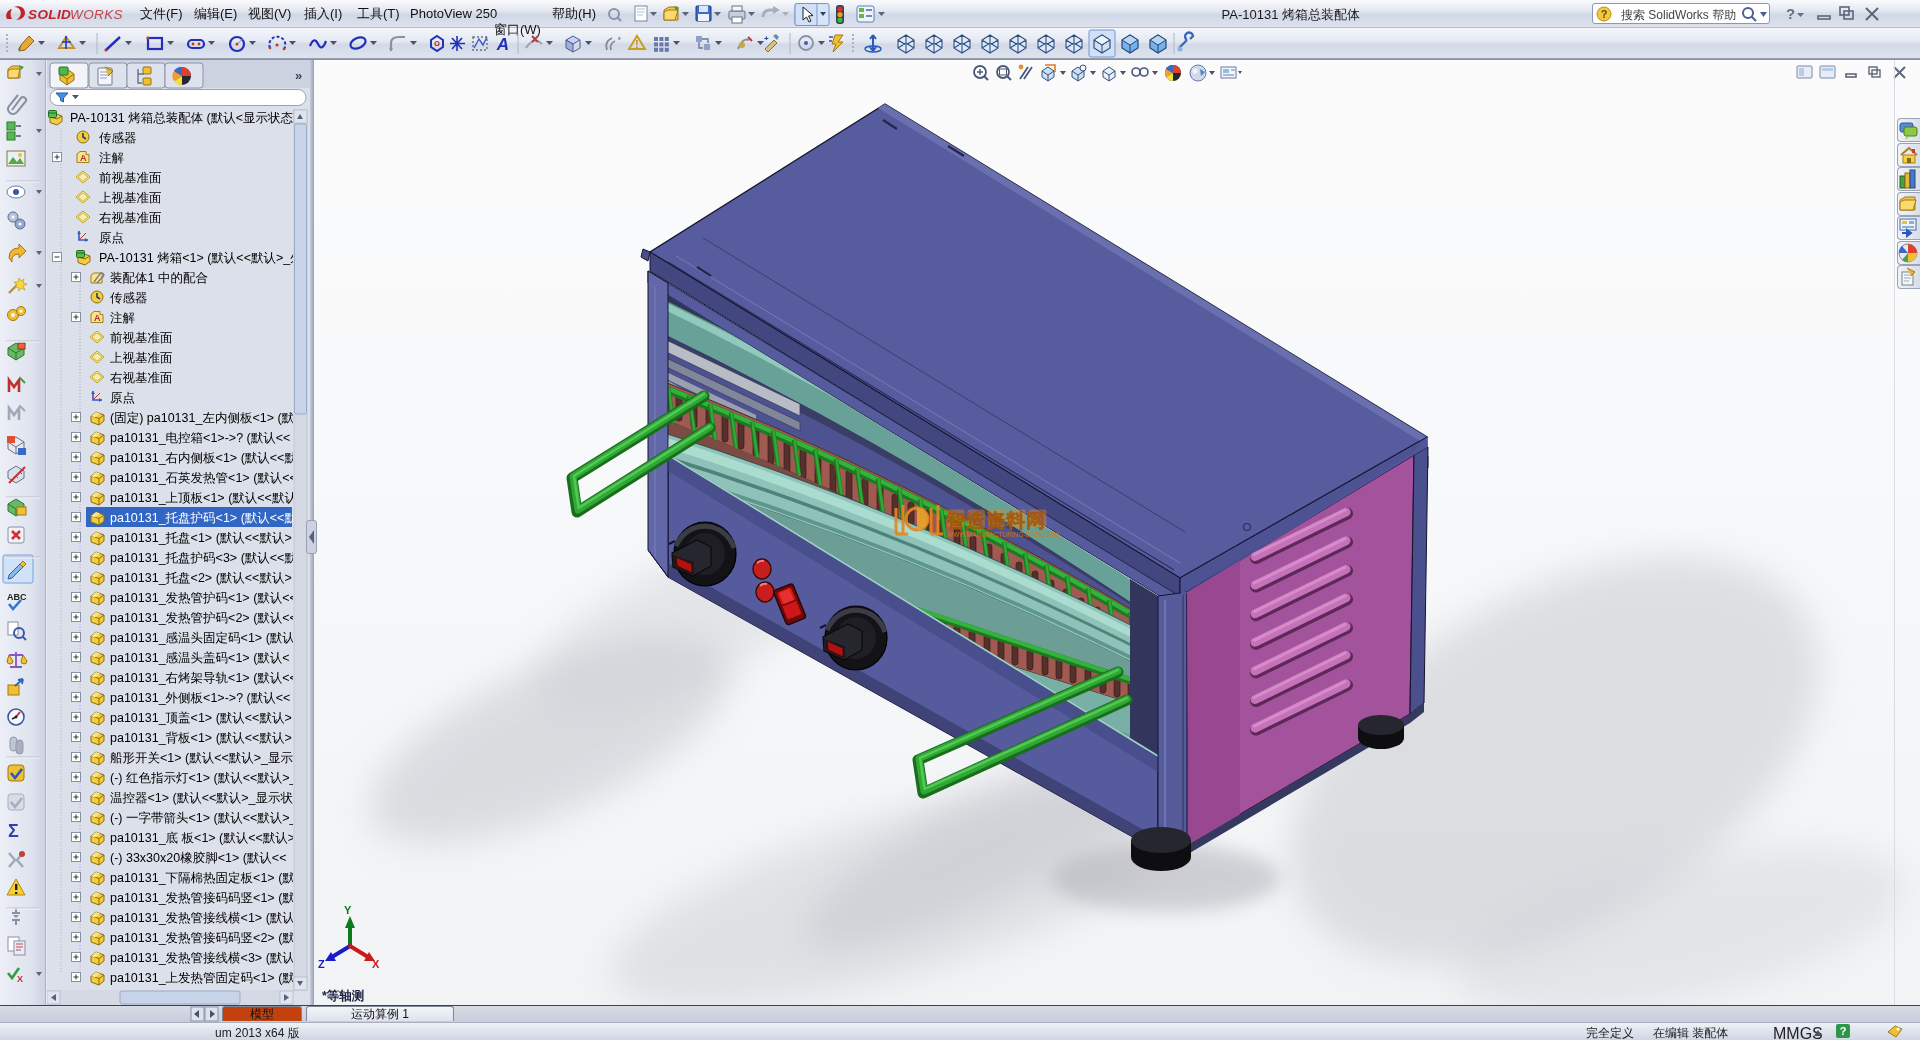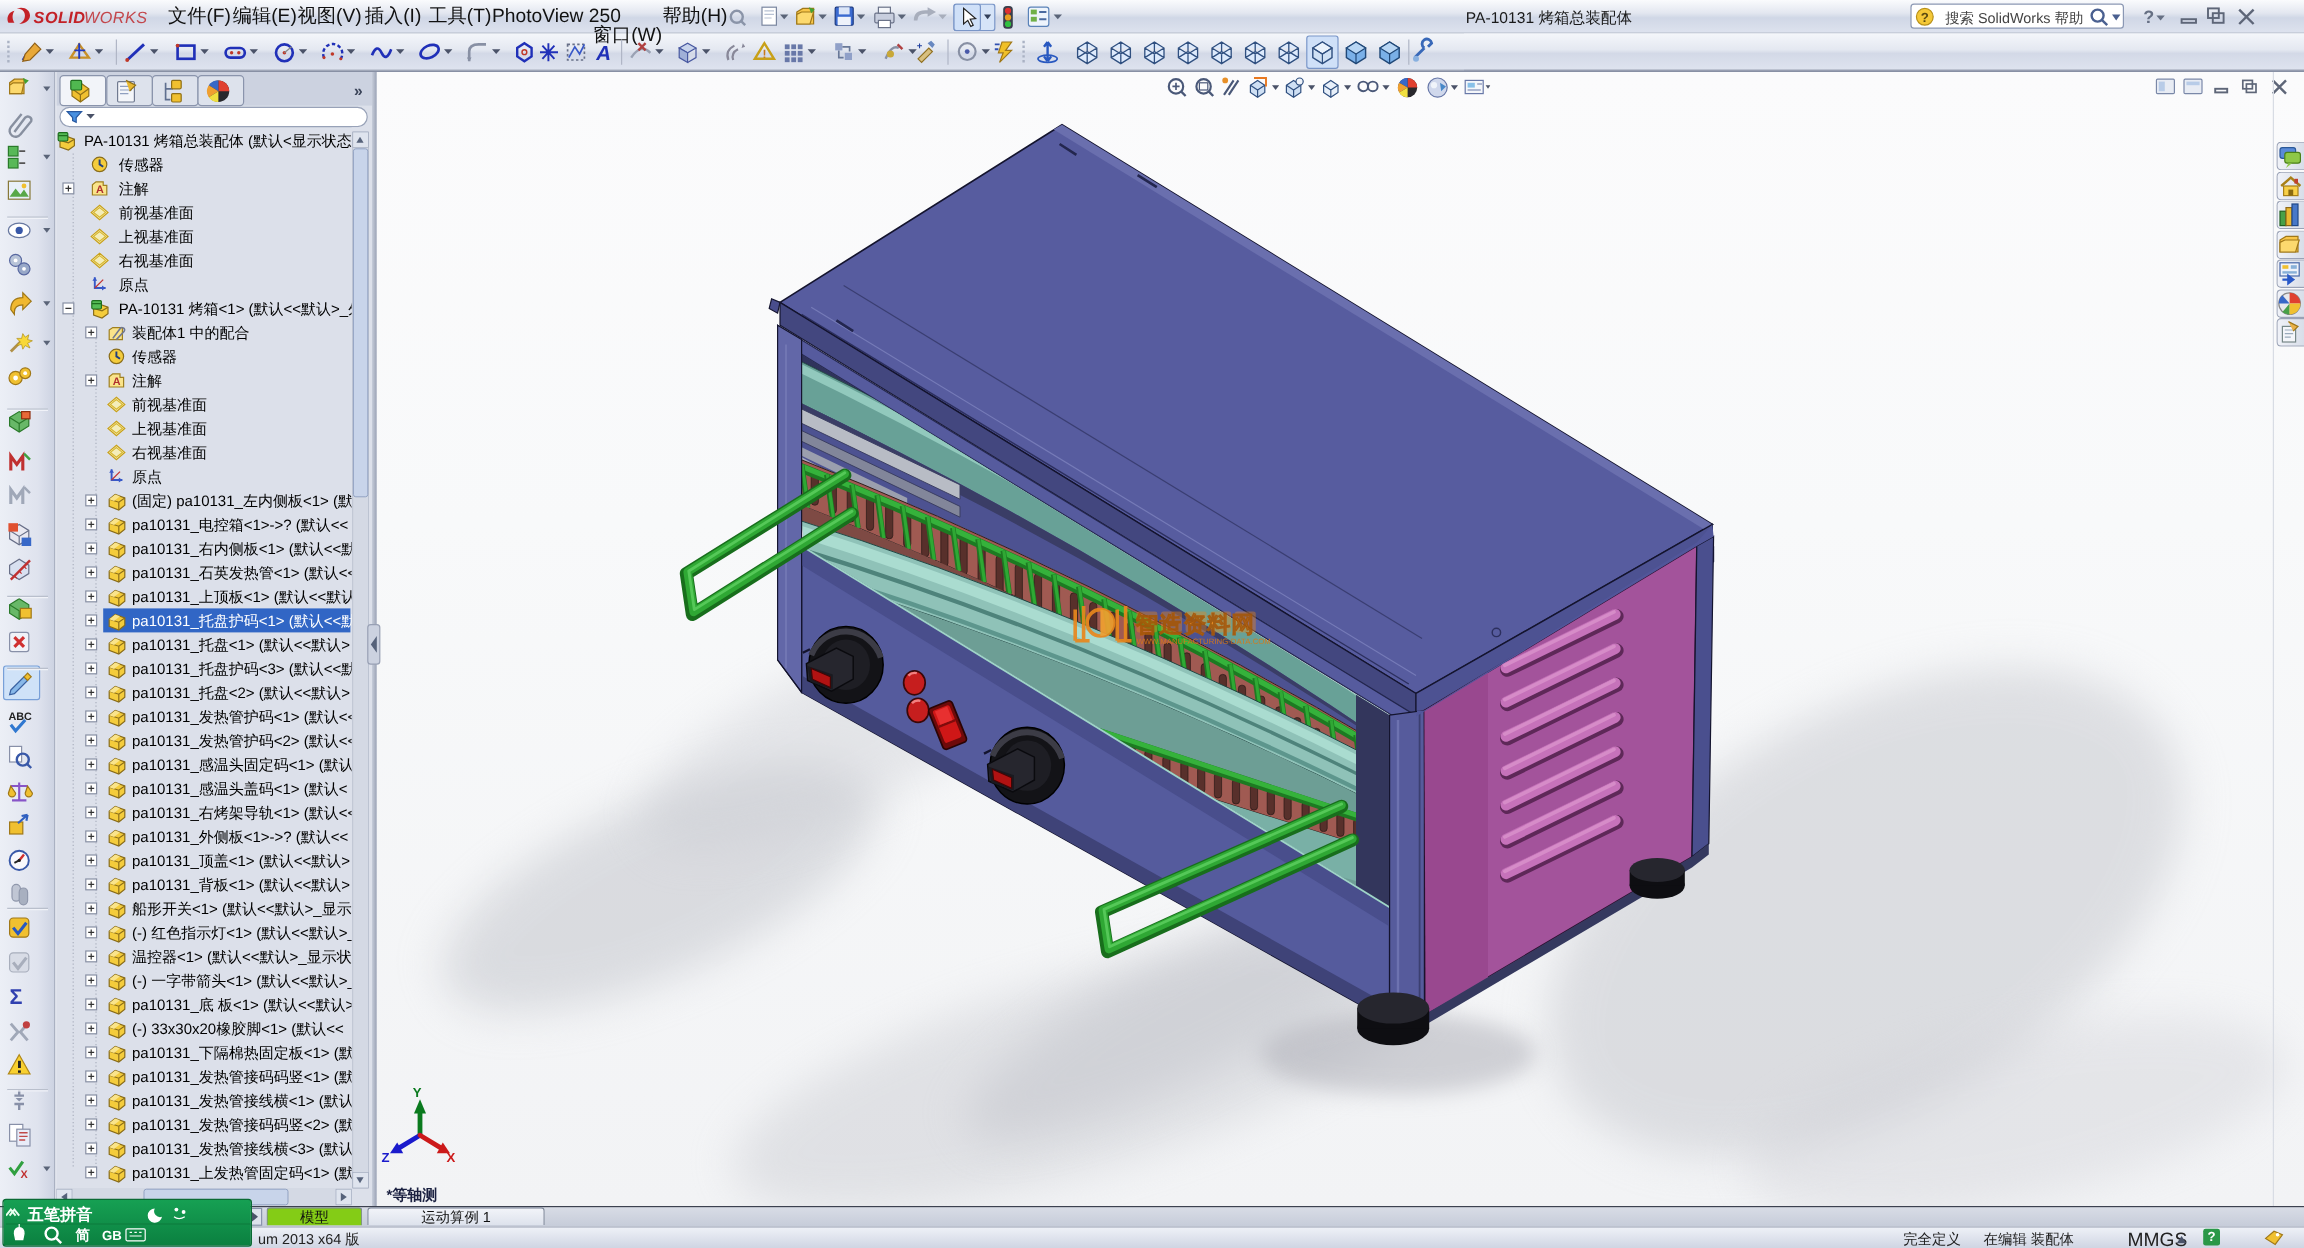--- a/index.html
+++ b/index.html
@@ -10,21 +10,21 @@
  background:linear-gradient(180deg,#f4f6fa 0%,#e4e8f1 45%,#d3d9e7 55%,#dee3ef 100%);border-bottom:1px solid #98a0b2}
 #leftcol{position:absolute;left:0;top:60px;width:46px;height:945px;
  background:linear-gradient(90deg,#eceff6 0%,#dfe3ee 70%,#cdd3e2 100%);border-right:1px solid #aab1c2}
 #tree{position:absolute;left:47px;top:60px;width:263px;height:945px;background:#dce0ea;overflow:hidden}
 #splitter{position:absolute;left:310px;top:60px;width:4px;height:945px;background:linear-gradient(90deg,#c7cdda,#99a1b4)}
 #viewport{position:absolute;left:314px;top:60px;width:1606px;height:945px;
  background:linear-gradient(180deg,#fbfbfc 0%,#f8f9fa 40%,#f2f3f5 100%);overflow:hidden}
 #tabbar{position:absolute;left:0;top:1005px;width:1920px;height:17px;background:linear-gradient(180deg,#d8dce6,#c6ccd9);border-top:1px solid #3c4150}
 #statusbar{position:absolute;left:0;top:1022px;width:1920px;height:18px;
  background:linear-gradient(180deg,#eef1f7 0%,#dfe3ed 50%,#cfd5e3 100%);border-top:1px solid #aab0bf;font-size:12px;color:#222}
-.mn{display:inline-block;font-size:16px;color:#111;padding:0 10px;line-height:27px}
+.mn{display:inline-block;font-size:13px;color:#111;padding:0 10px;line-height:27px}
 .tab{position:absolute;height:15px;border:1px solid #7e8798;border-bottom:none;border-radius:3px 3px 0 0;
  background:linear-gradient(180deg,#f2f4f9,#dde2ec);font-size:12px;color:#111;text-align:center;line-height:15px}
 svg{display:block}
 text{font-family:"Liberation Sans",sans-serif}
 </style></head><body>
 <div id="app">
 
 <div id="titlebar"></div>
     <div id="row2"></div>
 <div class="abs" style="left:0;top:0;width:1768px;height:28px">
@@ -1056,45 +1056,27 @@
       <path d="M6,9 h7 M6,12 h7 M6,15 h5" stroke="#9ab"></path>
       <path d="M9,2 l8,4 -4,4" fill="#e8b048" stroke="#a07818"></path>
     </svg>
 <div id="tabbar"></div>
 <svg class="abs" style="left:190px;top:1005px" width="300" height="17" viewBox="0 0 300 17">
 <rect x="1" y="2" width="13" height="14" fill="#dde2ec" stroke="#8a94ac"></rect>
       <polygon points="9,5 9,13 4,9" fill="#4a5268"></polygon>
 <rect x="15" y="2" width="13" height="14" fill="#dde2ec" stroke="#8a94ac"></rect>
       <polygon points="20,5 20,13 25,9" fill="#4a5268"></polygon>
 </svg>
-<div class="tab" style="left:222px;top:1006px;width:80px;background:#84cc16">模型</div>
+<div class="tab" style="left:222px;top:1006px;width:80px;background:#c2410c">模型</div>
 <div class="tab" style="left:306px;top:1006px;width:148px">运动算例 1</div>
 <div id="statusbar"></div>
 <span class="abs" style="left:215px;top:1025px;font-size:12px;color:#222">um 2013 x64 版</span>
 <span class="abs" style="left:1586px;top:1025px;font-size:12px;color:#222">完全定义</span>
 <span class="abs" style="left:1653px;top:1025px;font-size:12px;color:#222">在编辑 装配体</span>
 <span class="abs" style="left:1773px;top:1025px;font-size:16px;color:#222">MMGS</span>
 <svg class="abs" style="left:1812px;top:1028px" width="12" height="10">
       <polygon points="2,8 10,8 6,2" fill="#4a5268"></polygon>
     </svg>
 <div class="abs" style="left:1836px;top:1024px;width:14px;height:14px;background:#2a9848;border-radius:2px;color:#fff;font-size:11px;font-weight:bold;text-align:center;line-height:14px">?</div>
 <svg class="abs" style="left:1886px;top:1024px" width="18" height="15">
       <path d="M2,8 L9,2 L16,5 L10,13 z" fill="#f0c030" stroke="#a07818"></path>
       <circle cx="12" cy="5" r="1.5" fill="#fff"></circle>
     </svg>
-<div class="abs" style="left:2px;top:999px;width:208px;height:40px;background:linear-gradient(180deg,#16a053,#0b8040);border:1px solid #0a6a34;border-radius:3px">
-<svg class="abs" style="left:2px;top:2px" width="204" height="36" viewBox="0 0 204 36">
-<path d="M4,5 l5,4 -5,4 M4,2 l5,4 -5,4" fill="none" stroke="#eafff0" stroke-width="1.6" transform="translate(0,1) rotate(-90 6 8)"></path>
-<text x="18" y="15" font-size="13.5" fill="#fff" font-weight="bold">五笔拼音</text>
-<path d="M130,12 a6,6 0 1 1 -6,-7 a5,5 0 0 0 6,7" fill="#fff"></path>
-<circle cx="142" cy="6" r="1.6" fill="#fff"></circle>
-        <circle cx="148" cy="8" r="1.6" fill="#fff"></circle>
-        <path d="M140,12 q4,3 9,0" stroke="#fff" fill="none"></path>
-<path d="M0,18 h204" stroke="#0c7a3c"></path>
-<path d="M7,26 q0,-5 4,-5 q4,0 4,5 l-1,5 h-6 z M11,21 v-3" fill="#fff" stroke="#fff"></path>
-<circle cx="38" cy="26" r="5" fill="none" stroke="#fff" stroke-width="2"></circle>
-        <path d="M42,30 l4,4" stroke="#fff" stroke-width="2"></path>
-<text x="58" y="31" font-size="12" fill="#fff" font-weight="bold">简</text>
-<text x="80" y="31" font-size="11" fill="#fff" font-weight="bold">GB</text>
-<rect x="100" y="22" width="16" height="10" rx="1" fill="none" stroke="#fff"></rect>
-        <path d="M103,25 h2 M107,25 h2 M111,25 h2 M103,28 h10" stroke="#fff" stroke-width="1"></path>
-</svg>
-    </div>
 </div>
 </body></html>

